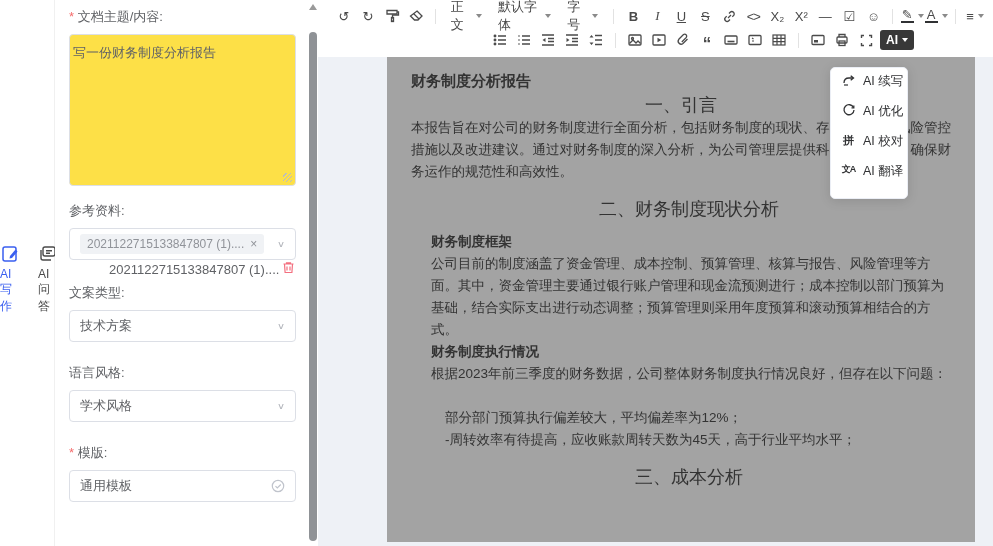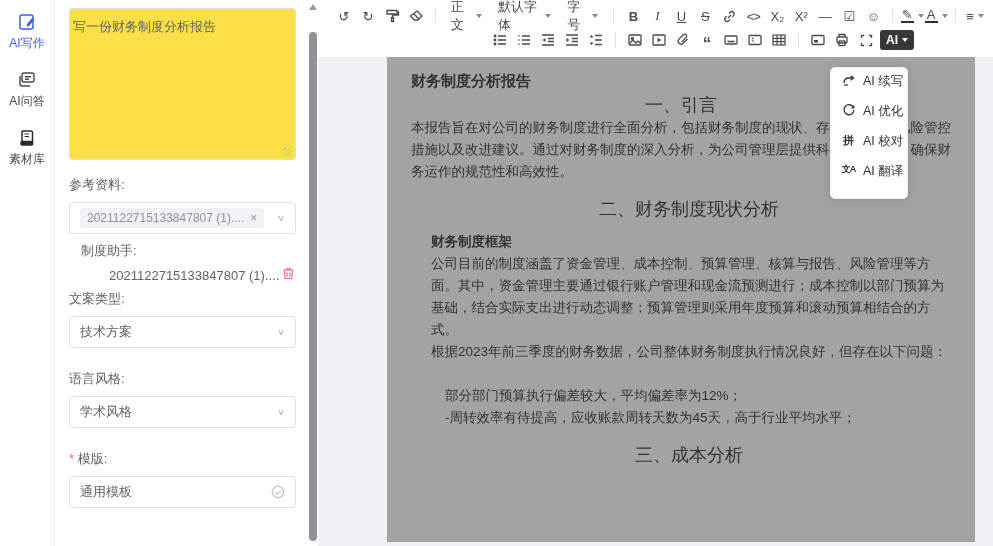--- a/index.html
+++ b/index.html
@@ -3,21 +3,21 @@
 <meta charset="utf-8">
 <style>
   * { box-sizing: border-box; margin: 0; padding: 0; }
   html,body { width: 993px; height: 546px; overflow: hidden; }
   body {
     font-family: "Liberation Sans", "DejaVu Sans", sans-serif;
     display: flex; background: #fff; color: #303133; font-size: 13px;
   }
   
   .rail { width: 55px; background: #fff; border-right: 1px solid #f0f0f0; padding-top: 12px;
-          display: flex; flex-direction: column; align-items: center; gap: 18px; flex-shrink: 0; }
+          display: flex; flex-direction: row; align-items: center; gap: 18px; flex-shrink: 0; }
   .rail-item { display: flex; flex-direction: column; align-items: center; gap: 3px;
                font-size: 12px; color: #4a4a4a; cursor: pointer; }
   .rail-item.active { color: #3a5ff0; }
   .rail-item svg { display: block; }
   
   .panel { width: 253px; background: #fff; padding: 8px 12px 0 14px; flex-shrink: 0; position: relative; }
   .field-label { font-size: 13px; color: #606266; margin: 16px 0 8px; }
   .field-label.first { margin-top: 0; }
   .req::before { content: "* "; color: #f56c6c; }
   .topic-box { width: 100%; height: 152px; border: 1px solid #dcdfe6; border-radius: 4px;
@@ -120,37 +120,37 @@
         <path d="M5 3 v10.5"></path>
         <rect x="4" y="13.5" width="11.5" height="3.5" rx="1" fill="#2b2b2b"></rect>
         <path d="M7.5 6 h4.5 M7.5 8.5 h4.5" stroke-width="1.2"></path>
       </svg>
     </span>
     <span>素材库</span>
   </div>
 </div>
 
 <div class="panel">
+  <div class="field-label first req">文档主题/内容:</div>
   <div class="topic-box">
     <span>写一份财务制度分析报告</span>
     <span class="resize-grip"></span>
   </div>
 
   <div class="field-label">参考资料:</div>
   <div class="select">
     <span class="tag">
       <span>2021122715133847807 (1)....</span>
       <span class="x">×</span>
     </span>
     <span class="grow"></span>
     <span class="chev">∨</span>
   </div>
 
   <div class="file-block">
-    <div class="file-assistant">制度助手:</div>
     <div class="file-row">
       <span class="file-name">2021122715133847807 (1)....</span>
       <span class="trash">
         <svg width="15" height="15" viewBox="0 0 15 15" fill="none" stroke="#f36f7f" stroke-width="1.2">
           <path d="M2.5 4 h10 M5.5 4 V2.8 h4 V4 M3.5 4 l.6 8.5 h6.8 l.6-8.5"></path>
           <path d="M6 6.5 v4 M9 6.5 v4"></path>
         </svg>
       </span>
     </div>
   </div>
@@ -356,20 +356,21 @@
   </div>
 
   <div class="canvas">
     <div class="page doc">
       <div class="h1">财务制度分析报告</div>
       <div class="h2">一、引言</div>
       <div>本报告旨在对公司的财务制度进行全面分析，包括财务制度的现状、存在的问题、风险管控措施以及改进建议。通过对财务制度的深入分析，为公司管理层提供科学决策依据，确保财务运作的规范性和高效性。</div>
       <div class="h2 mt">二、财务制度现状分析</div>
       <div class="h3 gap">财务制度框架</div>
       <div class="p1">公司目前的制度涵盖了资金管理、成本控制、预算管理、核算与报告、风险管理等方面。其中，资金管理主要通过银行账户管理和现金流预测进行；成本控制以部门预算为基础，结合实际支出进行动态调整；预算管理则采用年度预算和滚动预算相结合的方式。</div>
+      <div class="h3">财务制度执行情况</div>
       <div class="p1">根据2023年前三季度的财务数据，公司整体财务制度执行情况良好，但存在以下问题：</div>
       <div class="p2 gap-top">部分部门预算执行偏差较大，平均偏差率为12%；</div>
       <div class="p2">-周转效率有待提高，应收账款周转天数为45天，高于行业平均水平；</div>
       <div class="h2 mt">三、成本分析</div>
 
     </div>
 
     <div class="ai-menu">
       <div class="ai-menu-item">
         <span class="micon">

